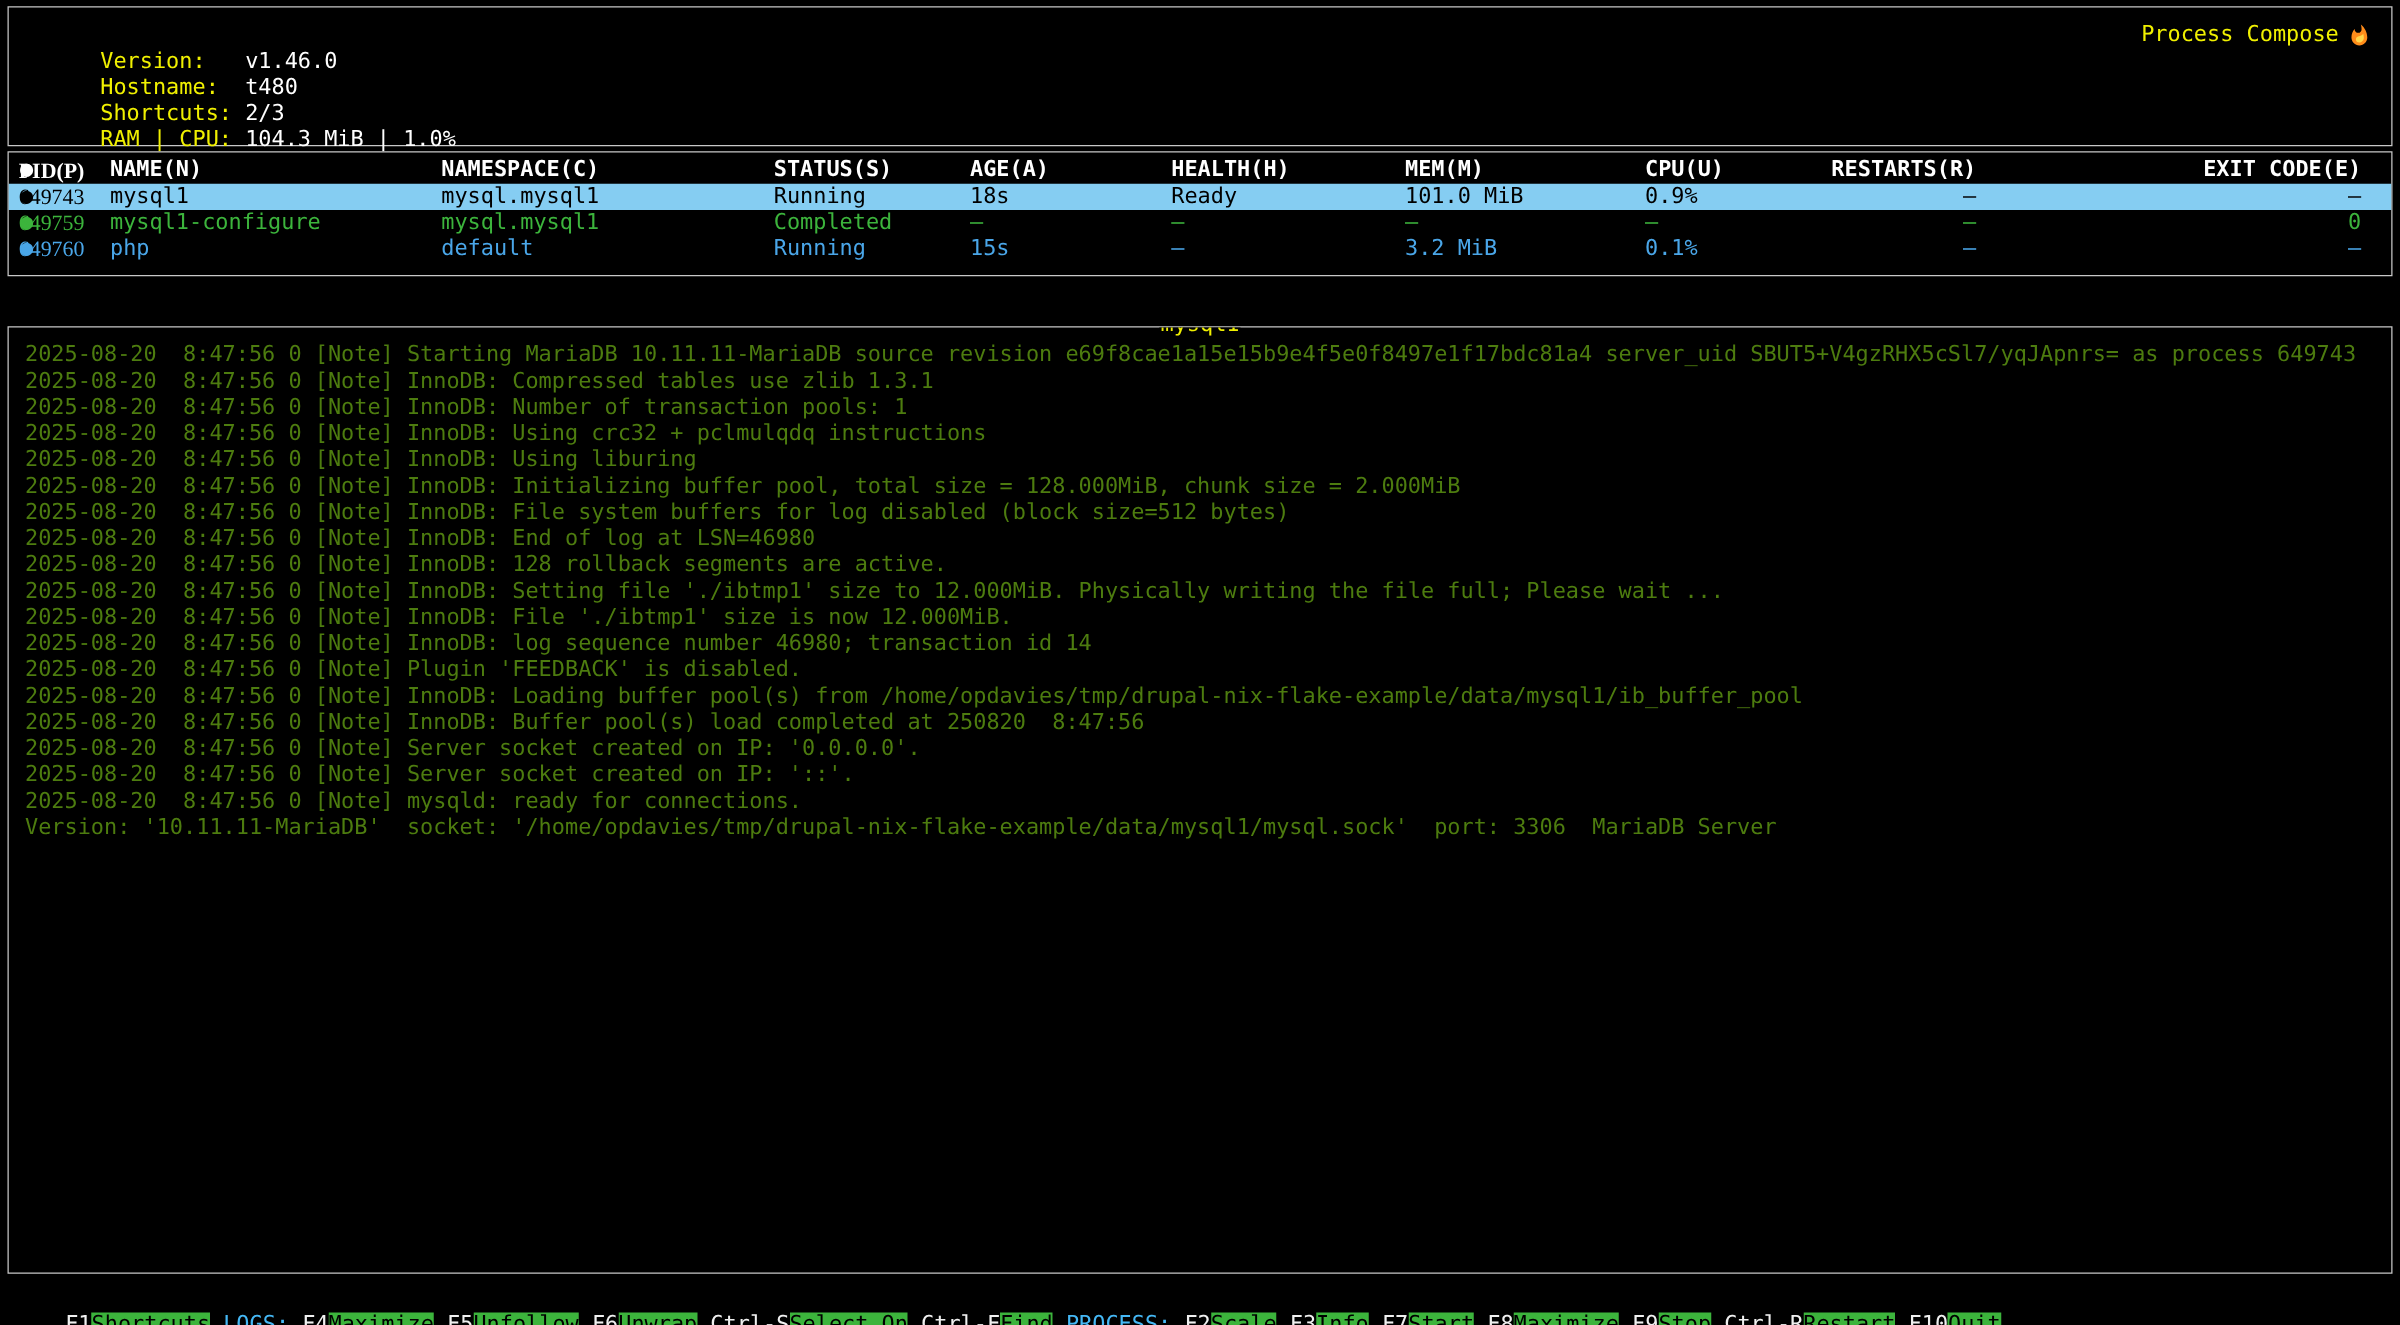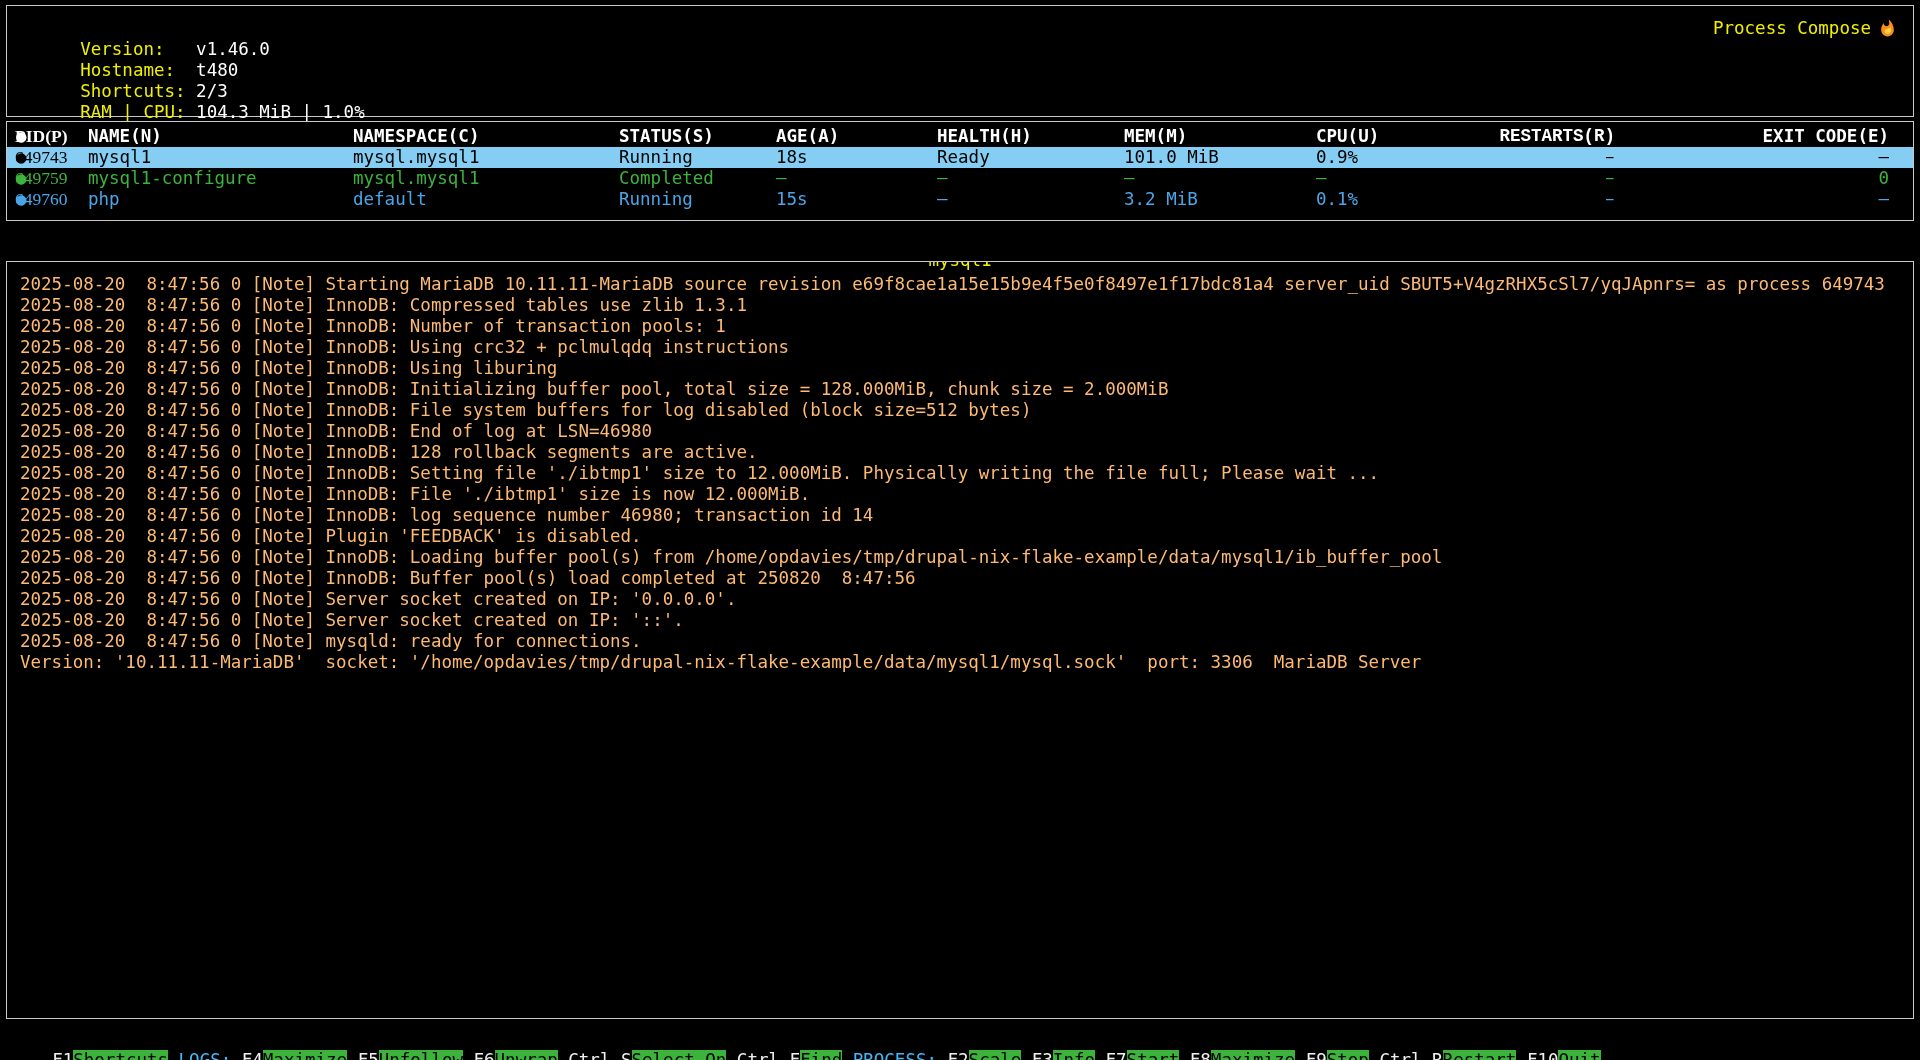--- a/index.html
+++ b/index.html
@@ -32,33 +32,33 @@
   .thead{color:#ffffff;font-weight:bold;}
   .ci{left:9px;}
   .cpid{left:8px;font-family:Liberation Serif, serif;}
   .cname{left:81px;}
   .cns{left:346px;}
   .cstatus{left:612px;}
   .cage{left:769px;}
   .chealth{left:930px;}
   .cmem{left:1117px;}
   .ccpu{left:1309px;}
-  .crestarts{right:298px;font-family:Liberation Mono, monospace;}
+  .crestarts{right:332px;}
   .cexit{right:24px;text-align:right;}
   .prow.selected{background:var(--selection,#85cdf2);color:#000;}
   .prow.green{color:var(--green,#3cb43c);}
   .prow.blue{color:var(--blue,#4aa6e8);}
 
   
   .log-box{flex:1;position:relative;padding:12px 8px 0 13px;margin-bottom:10px;overflow:hidden;}
   .log-title{
     position:absolute;top:-12px;left:50%;transform:translateX(-50%);
     background:#000;padding:0 1px;color:var(--yellow,#f0f000);
   }
-  .log-line{height:21px;white-space:pre;color:#fdba74;}
+  .log-line{height:21px;white-space:pre;color:#4d7c0f;}
 
   
   .footer{height:26px;padding-left:4px;white-space:pre;}
   .fitem{display:inline-block;margin-right:10.5px;}
   .fkey{color:#f0f0f0;}
   .flabel{background:var(--green,#3cb43c);color:#000;}
   .fsection{display:inline-block;margin-right:10.5px;color:var(--section-blue,#45b8f5);}
 </style>
 </head>
 <body>

